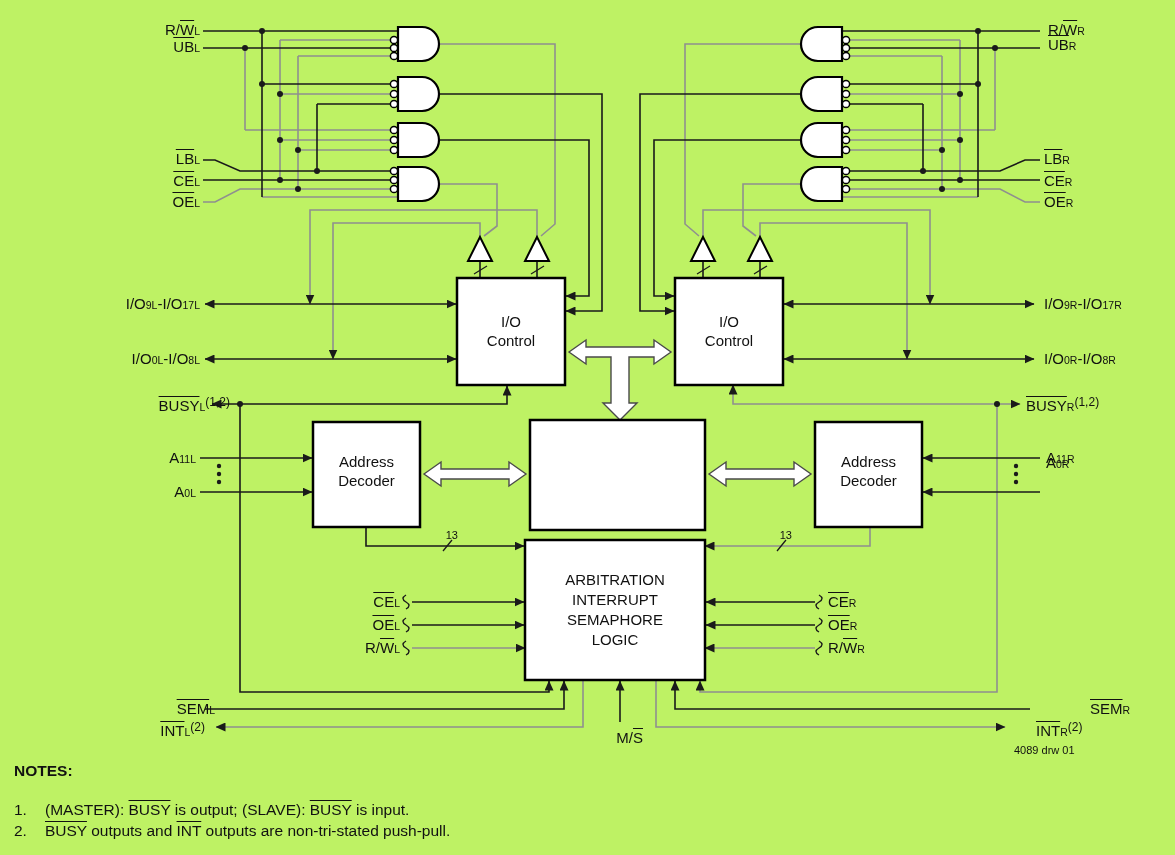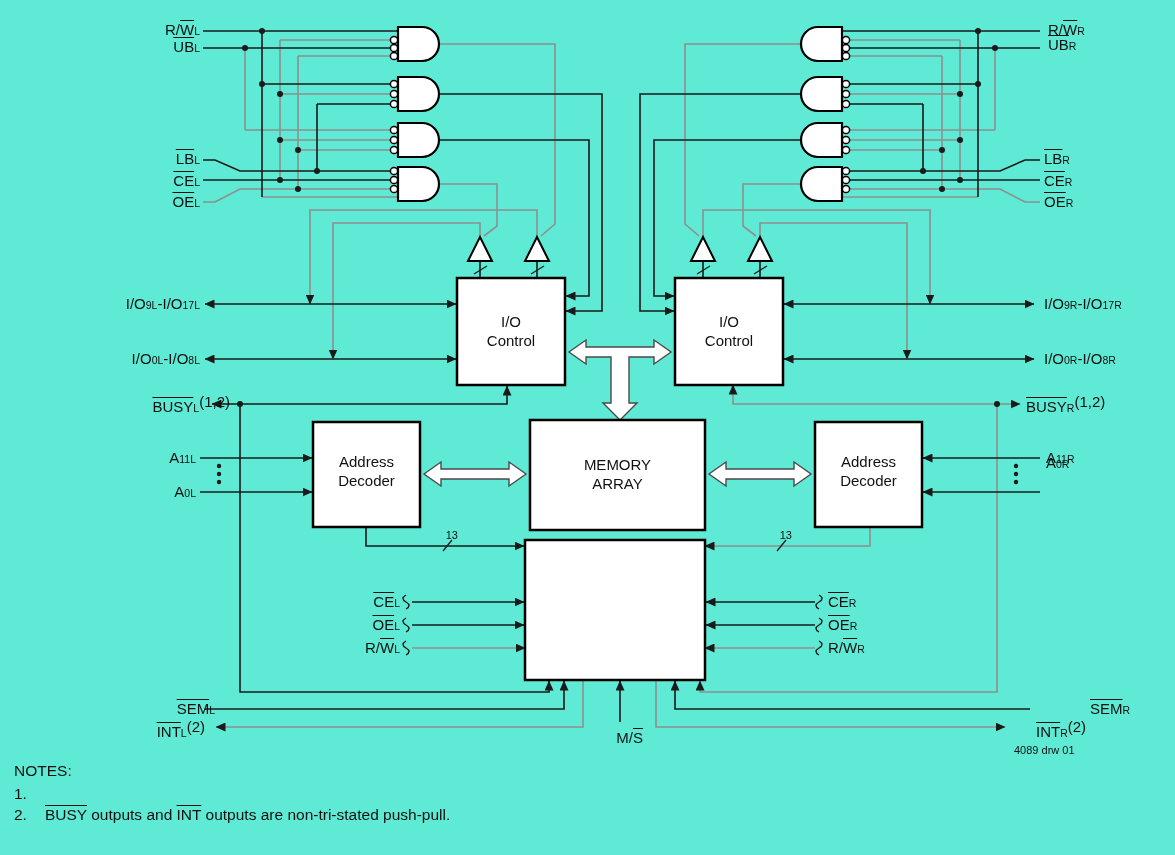--- a/index.html
+++ b/index.html
@@ -1,30 +1,30 @@
 <!DOCTYPE html>
 <html><head>
 <meta charset="utf-8">
 <style>
   html,body{margin:0;padding:0;background:#fff;}
-  .stage{position:relative;width:1175px;height:855px;background:#5eead4;
+  .stage{position:relative;width:1175px;height:855px;background:#bef264;
          font-family:"Liberation Sans","DejaVu Sans",sans-serif;color:#111;overflow:hidden;}
   .stage svg{position:absolute;left:0;top:0;}
   .lbl{position:absolute;font-size:15px;line-height:18px;white-space:nowrap;text-align:right;}
   .r{text-align:right;}
   .c{text-align:right;}
   .ov{text-decoration:overline;}
   .sb{font-size:10.5px;}
-  .sp{font-size:15px;vertical-align:5px;}
+  .sp{font-size:12px;vertical-align:5px;}
   .sm{font-size:11px;}
   .blk{position:absolute;text-align:center;font-size:15px;line-height:19px;white-space:nowrap;}
   .blk span{display:block;}
   .arb span{line-height:20px;}
   .notes{position:absolute;left:14px;top:762px;font-size:15.5px;}
-  .nh{font-weight:normal;margin-bottom:5px;}
+  .nh{font-weight:bold;margin-bottom:21px;}
   .nrow{display:flex;margin-top:3px;}
   .nnum{width:31px;flex:none;}
 </style>
 </head>
 <body>
 
 <div class="stage">
 
 <svg width="1175" height="760" viewBox="0 0 1175 760">
   <defs>
@@ -275,29 +275,32 @@
       <span>Control</span>
     </div>
 <div class="blk" style="left:313px;top:452px;width:107px">
       <span>Address</span>
       <span>Decoder</span>
     </div>
 <div class="blk" style="left:815px;top:452px;width:107px">
       <span>Address</span>
       <span>Decoder</span>
     </div>
-<div class="blk" style="left:530px;top:455px;width:175px">
-      <span>MEMORY</span>
-      <span>ARRAY</span>
+<div class="blk arb" style="left:525px;top:570px;width:180px">
+      <span>ARBITRATION</span>
+      <span>INTERRUPT</span>
+      <span>SEMAPHORE</span>
+      <span>LOGIC</span>
     </div>
 
 <div class="notes">
   <div class="nh">NOTES:</div>
   <div class="nrow">
     <span class="nnum">1.</span>
+    <span><span>(MASTER): </span><span class="ov">BUSY</span><span> is output; (SLAVE): </span><span class="ov">BUSY</span><span> is input.</span></span>
   </div>
   <div class="nrow">
     <span class="nnum">2.</span>
     <span><span class="ov">BUSY</span><span> outputs and </span><span class="ov">INT</span><span> outputs are non-tri-stated push-pull.</span></span>
   </div>
 </div>
 
 </div>
 
 </body></html>

